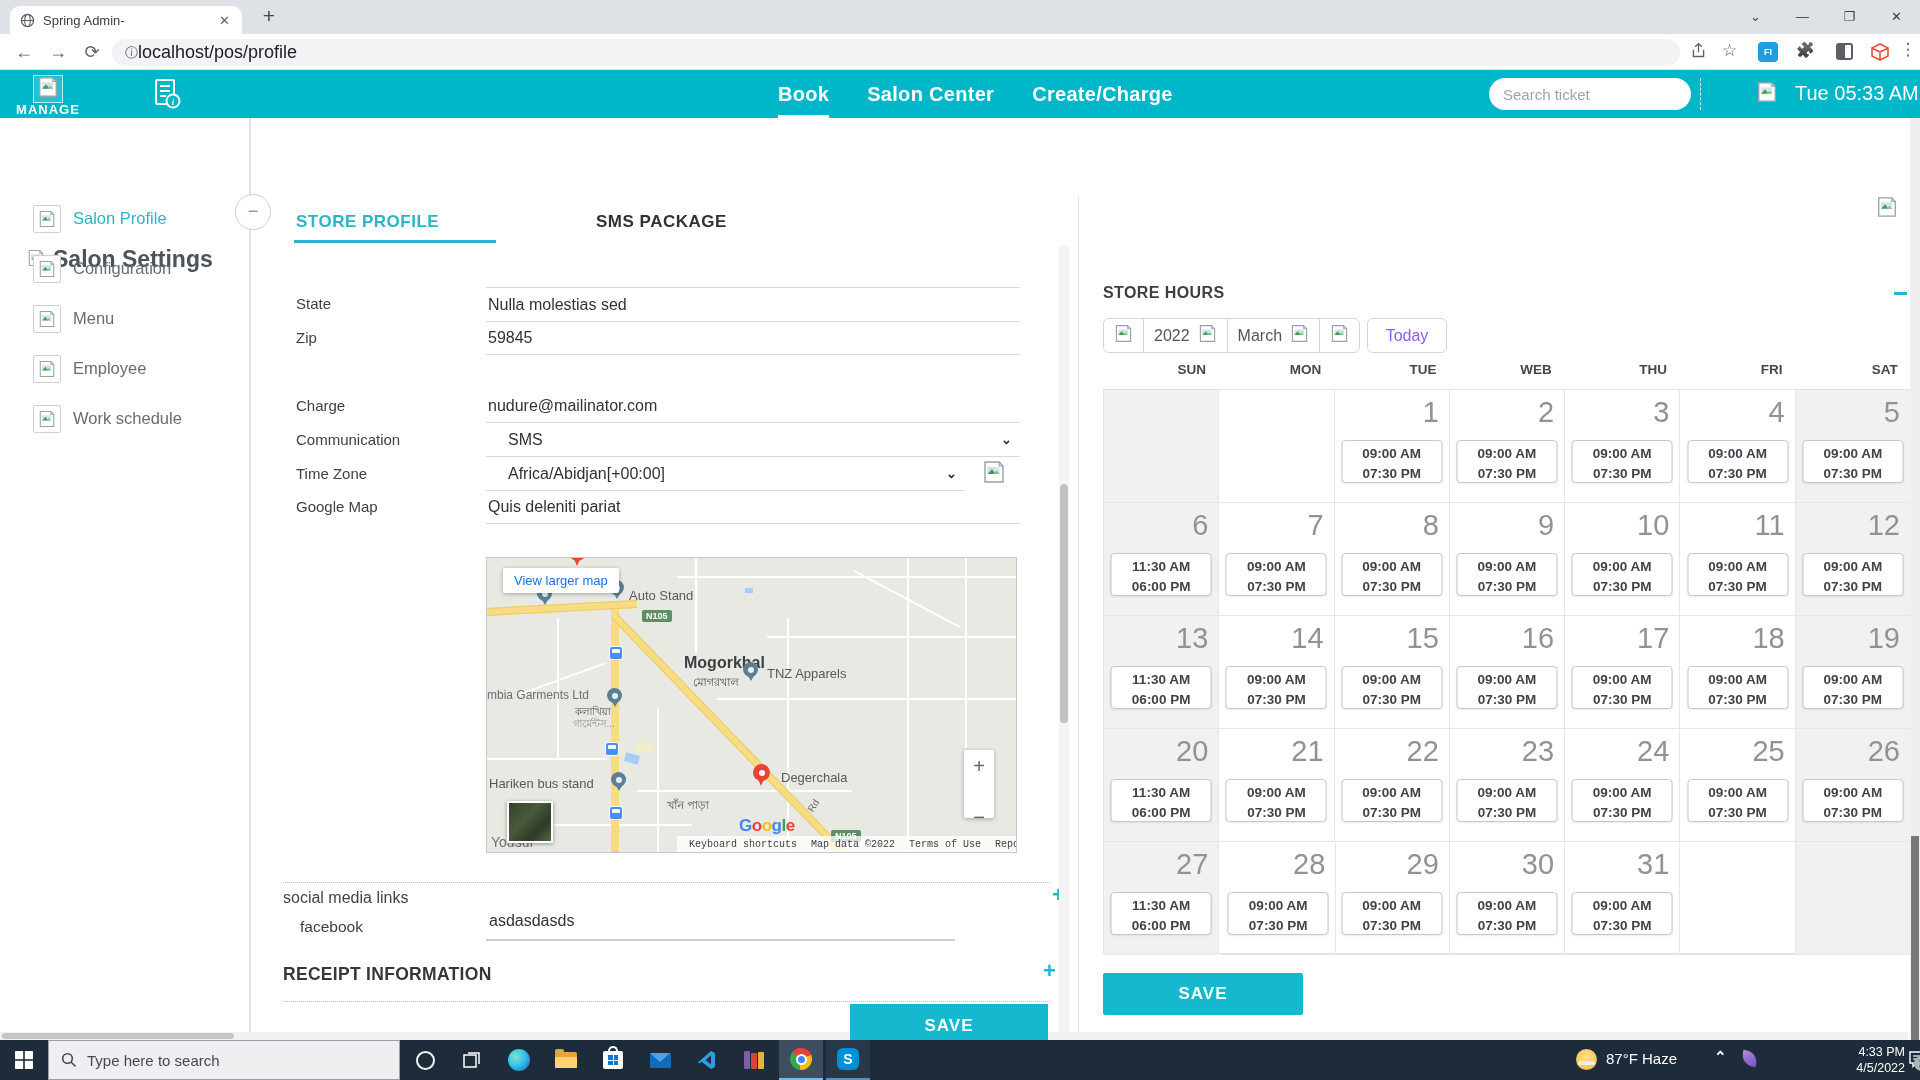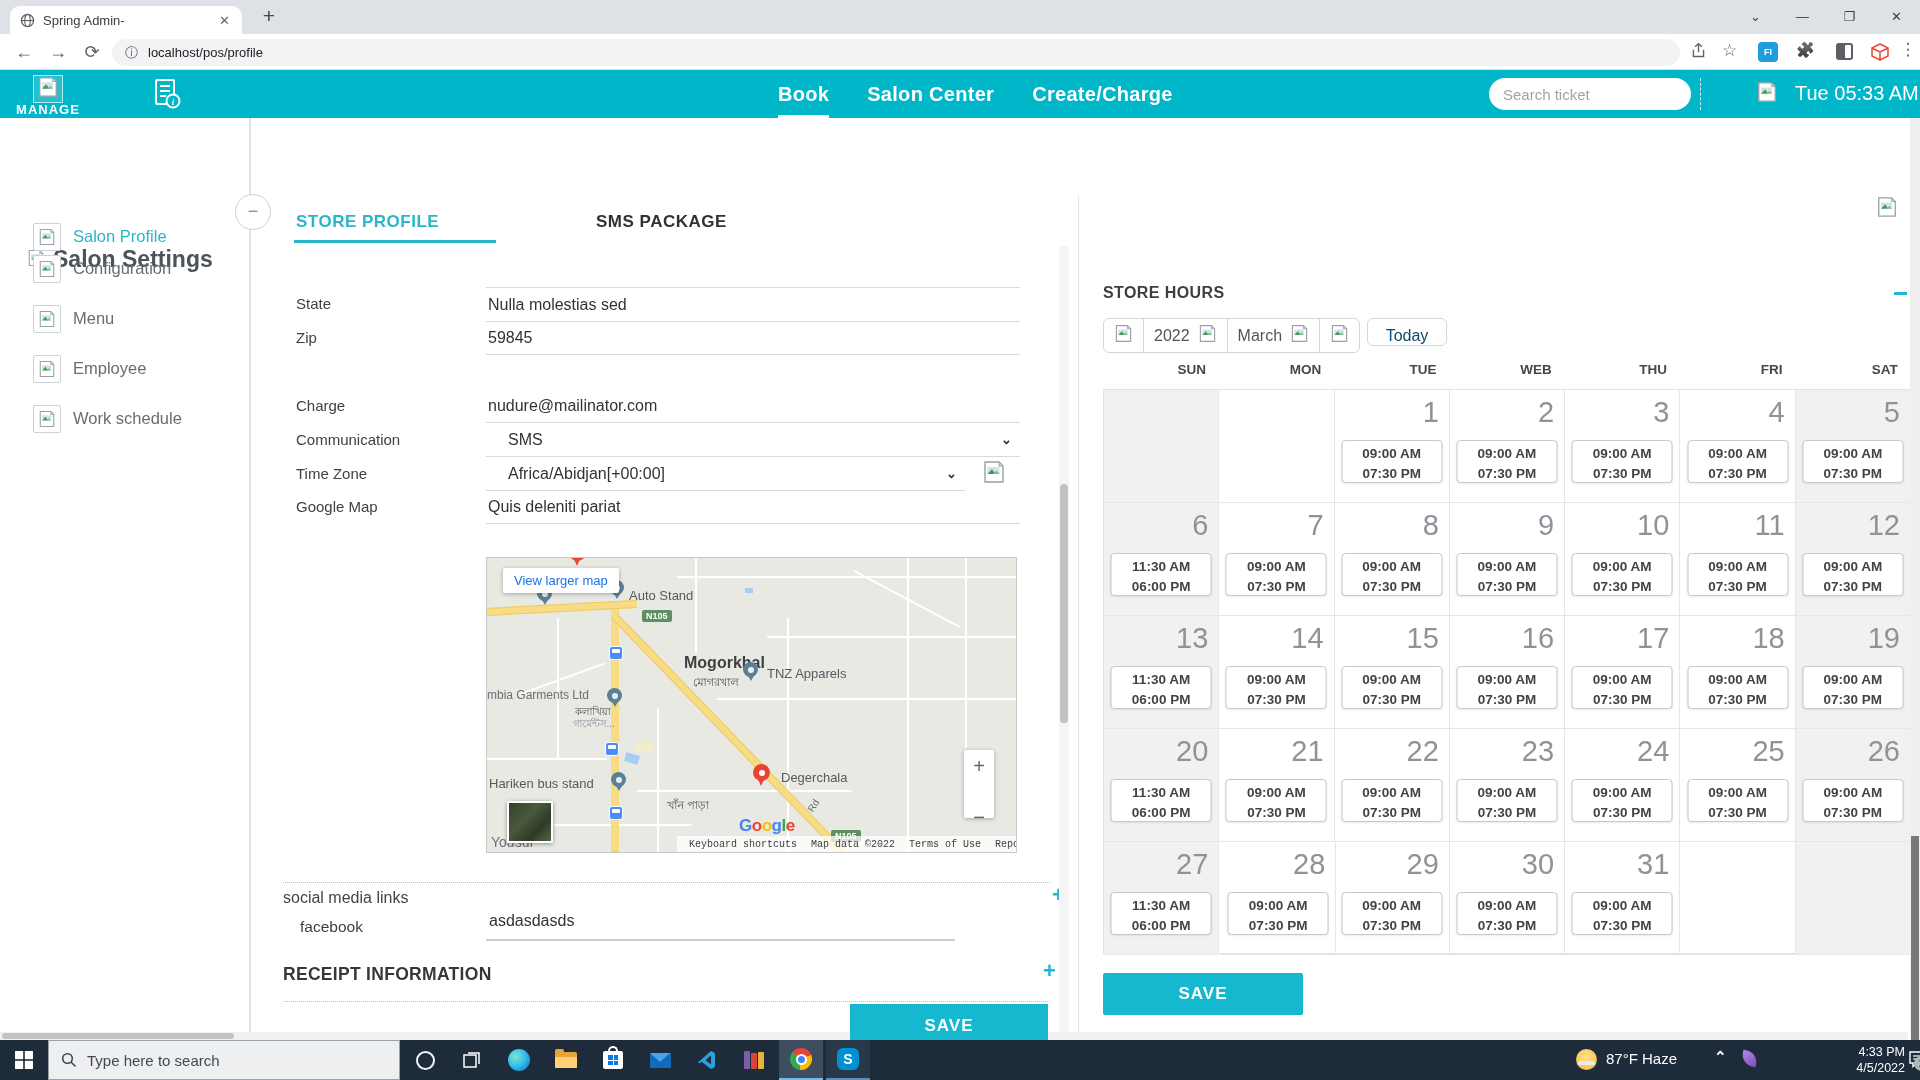--- a/index.html
+++ b/index.html
@@ -10,21 +10,21 @@
   .tab{position:absolute;left:10px;top:6px;width:232px;height:28px;background:#fff;border-radius:10px 10px 0 0;display:flex;align-items:center;padding:0 10px;box-sizing:border-box;}
   .tab-title{flex:1;font-size:13px;color:#3c4043;margin-left:8px;white-space:nowrap;overflow:hidden;}
   .tab-close{font-size:13px;color:#5f6368;padding:0 2px;}
   .newtab{position:absolute;left:256px;top:3px;font-size:21px;color:#45484d;width:26px;height:26px;text-align:center;line-height:26px;}
   .winctrls{position:absolute;right:0;top:0;height:34px;display:flex;}
   .winctrl{width:47px;height:34px;text-align:center;line-height:34px;font-size:13px;color:#3c4043;}
   .toolbar{position:absolute;left:0;top:34px;width:1920px;height:36px;background:#fff;border-bottom:1px solid #dcdfe3;box-sizing:border-box;}
   .navbtn{position:absolute;top:4px;width:28px;height:28px;text-align:center;line-height:28px;font-size:18px;color:#5f6368;}
   .omnibox{position:absolute;left:112px;top:5px;width:1568px;height:27px;background:#f1f3f4;border-radius:14px;display:flex;align-items:center;padding-left:13px;box-sizing:border-box;}
   .omni-info{font-size:13px;color:#5f6368;}
-  .omni-url{font-size:13px;color:#202124;margin-left:10px;}
+  .omni-url{font-size:18px;color:#202124;}
   .ext-fi{position:absolute;left:1758px;top:8px;width:20px;height:20px;background:#1e9de0;border-radius:4px;color:#fff;font-size:9px;font-weight:bold;text-align:center;line-height:20px;}
   .ext-puzzle{position:absolute;left:1796px;top:7px;font-size:15px;filter:grayscale(1) brightness(.55);}
   .ext-dark{position:absolute;left:1836px;top:9px;width:17px;height:17px;background:#5c6065;border-radius:3px;}
   .ext-dark span{position:absolute;right:2px;top:2px;width:6px;height:13px;background:#fff;border-radius:1px;}
   .ext-red{position:absolute;left:1868px;top:6px;}
   .tool-dots{position:absolute;left:1898px;top:5px;font-size:17px;color:#5f6368;width:20px;text-align:center;}
   .tool-star{position:absolute;left:1722px;top:6px;font-size:17px;color:#5f6368;}
   .tool-share{position:absolute;left:1690px;top:8px;}
   
   .appheader{position:absolute;left:0;top:70px;width:1920px;height:48px;background:#00b7c9;}
@@ -102,21 +102,21 @@
   .psb-track{position:absolute;left:1910px;top:118px;width:10px;height:922px;background:#efefef;}
   .psb-thumb{position:absolute;left:1911px;top:836px;width:8px;height:204px;background:#787878;}
   .hsb-track{position:absolute;left:0;top:1032px;width:1908px;height:8px;background:#f1f1f1;}
   .hsb-thumb{position:absolute;left:2px;top:1033px;width:232px;height:6px;background:#c4c4c4;border-radius:3px;}
   
   .sh-heading{position:absolute;left:1103px;top:284px;font-size:16px;font-weight:bold;letter-spacing:.4px;color:#3b4045;}
   .sh-dash{position:absolute;left:1894px;top:292px;width:13px;height:3px;background:#1fb7d4;}
   .sh-group{position:absolute;left:1103px;top:318px;height:35px;border:1px solid #d6d6d6;border-radius:6px;background:#fff;display:flex;align-items:stretch;box-sizing:border-box;}
   .sh-seg{display:flex;align-items:center;gap:8px;padding:0 10px;border-right:1px solid #d6d6d6;font-size:16px;color:#555;}
   .sh-seg:last-child{border-right:none;}
-  .sh-today{position:absolute;left:1367px;top:318px;width:80px;height:28px;border:1px solid #d6d6d6;border-radius:6px;background:#fff;text-align:center;line-height:33px;font-size:16px;color:#0c4a6e;box-sizing:border-box;}
+  .sh-today{position:absolute;left:1367px;top:318px;width:80px;height:35px;border:1px solid #d6d6d6;border-radius:6px;background:#fff;text-align:center;line-height:33px;font-size:16px;color:#8b5cf6;box-sizing:border-box;}
   #dayrow{position:absolute;left:1103px;top:362px;width:807px;height:22px;}
   .dayhead{position:absolute;top:0;width:115px;text-align:right;padding-right:12px;box-sizing:border-box;font-size:13.5px;font-weight:bold;color:#43484d;}
   #grid{position:absolute;left:1103px;top:389px;width:807px;height:565px;border:1px solid #e3e3e3;box-sizing:border-box;}
   .ccell{position:absolute;box-sizing:border-box;border-right:1px solid #e6e6e6;border-bottom:1px solid #e6e6e6;}
   .ccell.wkend{background:#f1f1f1;}
   .cday{position:absolute;top:6px;right:10px;font-size:29px;font-weight:300;color:#8d9398;}
   .cbtn{position:absolute;left:50%;transform:translateX(-50%);top:50px;width:101px;height:43px;background:#fff;border:1px solid #c8c8c8;border-radius:4px;box-shadow:0 1px 2px rgba(0,0,0,.08);text-align:center;font-size:13.5px;font-weight:600;color:#3f4449;line-height:1.45;padding-top:3px;box-sizing:border-box;}
   .sh-save{position:absolute;left:1103px;top:973px;width:200px;height:42px;background:#16b8cf;color:#fff;font-size:17px;font-weight:600;letter-spacing:1px;text-align:center;line-height:42px;border-radius:2px;}
   .corner-bimg{position:absolute;left:1876px;top:196px;}
   
@@ -252,21 +252,21 @@
       <span id="side-title-bimg"><svg width="18" height="18" viewBox="0 0 24 24">
             <path d="M3 2 L17 2 L21 6 L21 22 L3 22 Z" fill="#fff" stroke="#9aa0a6" stroke-width="1.4"></path>
             <path d="M17 2 L17 6 L21 6 Z" fill="#d4d8dc" stroke="#9aa0a6" stroke-width="1"></path>
             <rect x="5.5" y="7" width="12" height="7" fill="#cfe3f5"></rect>
             <path d="M5.5 14 L10 9 L13.5 14 Z" fill="#4c9950"></path>
             <path d="M11.5 14 L14.5 10.5 L17.5 14 Z" fill="#7bc47f"></path>
           </svg></span>
       <span>Salon Settings</span>
     </div>
     <div id="side-items">
-        <div class="side-item active" style="top: 93px; text-decoration: underline;">
+        <div class="side-item active" style="top: 75px; text-decoration: underline;">
           <span class="ibox">
             <svg width="18" height="18" viewBox="0 0 24 24">
               <path d="M3 2 L17 2 L21 6 L21 22 L3 22 Z" fill="#fff" stroke="#9aa0a6" stroke-width="1.4"></path>
               <path d="M17 2 L17 6 L21 6 Z" fill="#d4d8dc" stroke="#9aa0a6" stroke-width="1"></path>
               <rect x="5.5" y="7" width="12" height="7" fill="#cfe3f5"></rect>
               <path d="M5.5 14 L10 9 L13.5 14 Z" fill="#4c9950"></path>
               <path d="M11.5 14 L14.5 10.5 L17.5 14 Z" fill="#7bc47f"></path>
             </svg>
           </span>
           <span class="ilabel">Salon Profile</span>

